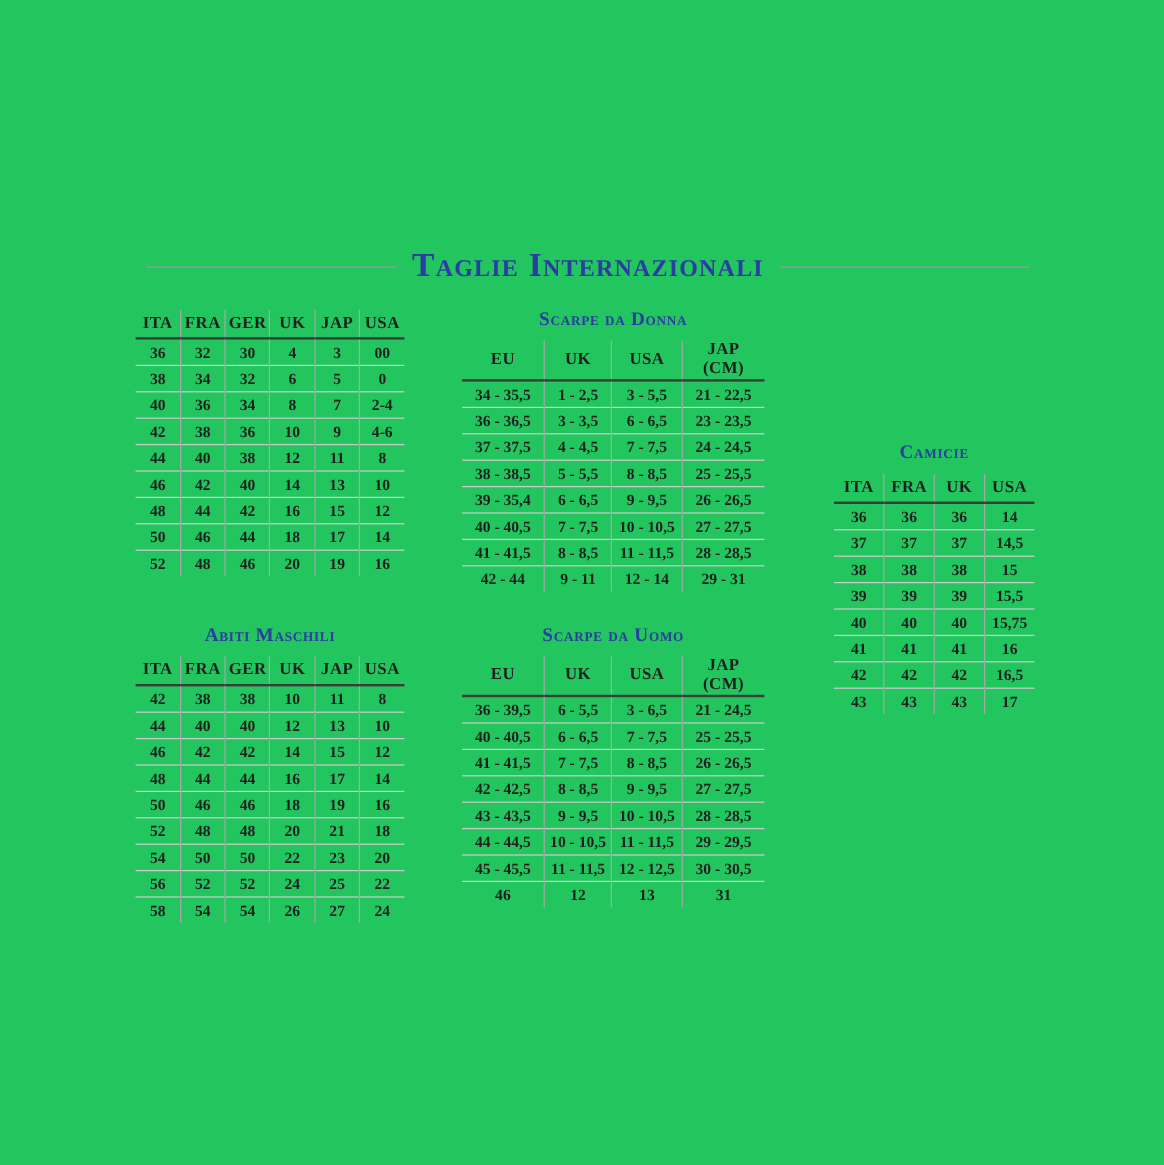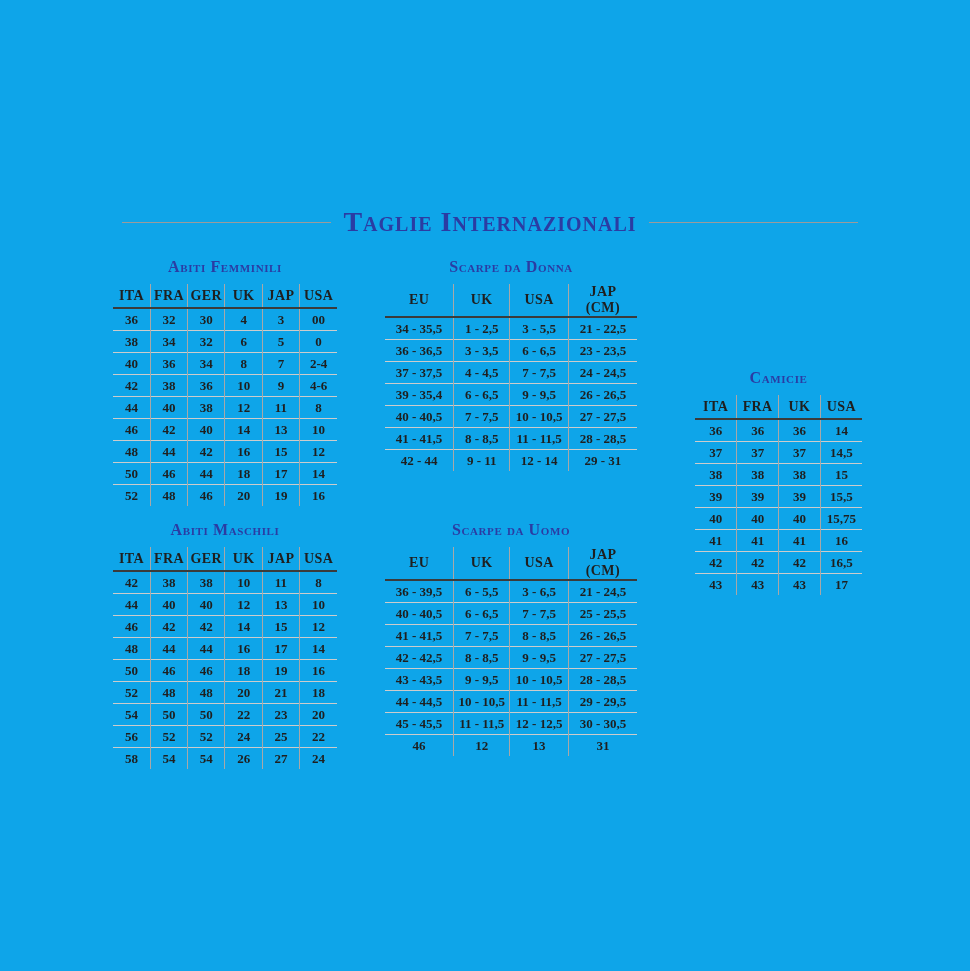--- a/index.html
+++ b/index.html
@@ -1,20 +1,20 @@
 <!DOCTYPE html>
 <html><head>
 <meta charset="utf-8">
 <style>
   html, body { margin: 0; padding: 0; background: #ffffff; }
   #canvas {
     position: relative;
     width: 970px;
     height: 971px;
-    background: #0ea5e9;
+    background: #22c55e;
     font-family: "Liberation Serif", serif;
     color: #1f1f1f;
     overflow: hidden;
   }
 
   
   .title-row {
     position: absolute;
     left: 122px;
     top: 206px;
@@ -90,21 +90,20 @@
 
 <div id="canvas">
 
   <div class="title-row">
     <div class="title-rule"></div>
     <div class="page-title">Taglie Internazionali</div>
     <div class="title-rule"></div>
   </div>
 
   <div class="section" id="sec-abiti-femminili">
-    <h2>Abiti Femminili</h2>
     <table class="size-table">
         <thead>
           <tr>
             <th>ITA</th>
             <th>FRA</th>
             <th>GER</th>
             <th>UK</th>
             <th>JAP</th>
             <th>USA</th>
           </tr>
@@ -210,20 +209,26 @@
             <td>6 - 6,5</td>
             <td>23 - 23,5</td>
           </tr>
           <tr>
             <td>37 - 37,5</td>
             <td>4 - 4,5</td>
             <td>7 - 7,5</td>
             <td>24 - 24,5</td>
           </tr>
           <tr>
+            <td>38 - 38,5</td>
+            <td>5 - 5,5</td>
+            <td>8 - 8,5</td>
+            <td>25 - 25,5</td>
+          </tr>
+          <tr>
             <td>39 - 35,4</td>
             <td>6 - 6,5</td>
             <td>9 - 9,5</td>
             <td>26 - 26,5</td>
           </tr>
           <tr>
             <td>40 - 40,5</td>
             <td>7 - 7,5</td>
             <td>10 - 10,5</td>
             <td>27 - 27,5</td>

